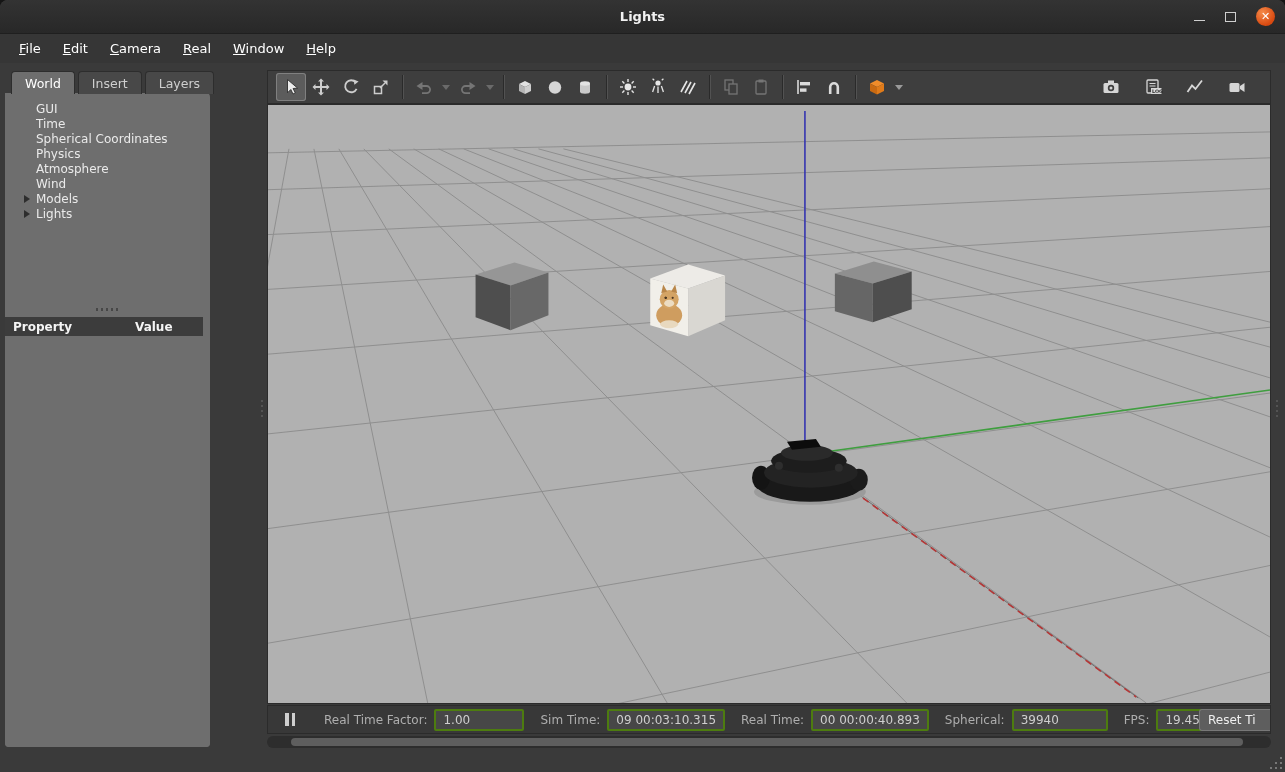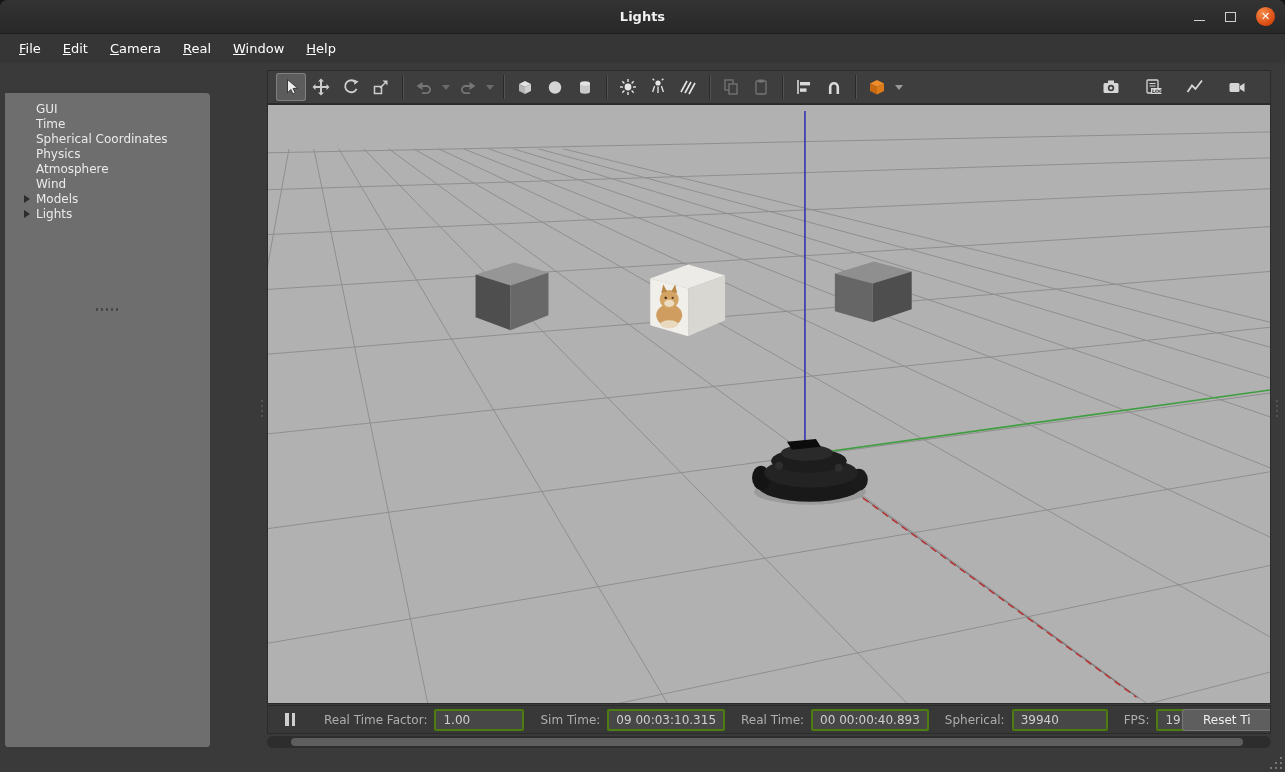--- a/index.html
+++ b/index.html
@@ -66,23 +66,23 @@
   .viewport svg{display:block;width:100%;height:100%;}
   
   .statusbar{position:absolute;left:267px;top:705px;width:1004px;height:29px;background:#383838;
     border:1px solid #2b2b2b;box-sizing:border-box;display:flex;align-items:center;
     padding-left:10px;overflow:hidden;}
   .pause-btn{width:24px;height:20px;display:flex;align-items:center;justify-content:center;gap:3px;margin-right:22px;flex:none;}
   .pause-btn i{width:3.5px;height:13px;background:#cfcfcf;display:block;}
   .sb-label{font-size:12px;color:#aeaeae;white-space:nowrap;flex:none;}
   .sb-value{background:#474747;border:2px solid #4d7c0f;border-radius:2px;color:#cfcfcf;
     font-size:12px;padding:2px 7px;margin:0 16px 0 7px;white-space:nowrap;flex:none;}
-  .reset-btn{position:absolute;right:0;top:3px;height:22px;width:88px;background:#5e5e5e;
+  .reset-btn{position:absolute;right:0;top:3px;height:22px;width:71px;background:#5e5e5e;
     border:1px solid #787878;border-right:none;border-radius:3px 0 0 3px;color:#efefef;
-    font-size:12px;display:flex;align-items:center;padding-left:20px;box-sizing:border-box;
+    font-size:12px;display:flex;align-items:center;padding-left:8px;box-sizing:border-box;
     overflow:hidden;white-space:nowrap;}
   
   .hscroll{position:absolute;left:267px;top:736px;width:1004px;height:12px;background:#2d2d2d;border-radius:6px;}
   .hscroll-thumb{position:absolute;left:24px;right:28px;top:2px;height:8px;background:#5e5e5e;border-radius:4px;}
   
   .resize-grip{position:absolute;right:3px;bottom:3px;width:14px;height:14px;}
   .resize-grip i{position:absolute;width:2px;height:2px;background:#777;display:block;}
 </style>
 </head>
 <body>
@@ -100,39 +100,48 @@
 
   <div class="menubar">
     <span class="menu-item">File</span>
     <span class="menu-item">Edit</span>
     <span class="menu-item">Camera</span>
     <span class="menu-item">Real</span>
     <span class="menu-item">Window</span>
     <span class="menu-item">Help</span>
   </div>
 
+  <div class="panel-tabs">
+    <div class="tab active">World</div>
+    <div class="tab">Insert</div>
+    <div class="tab">Layers</div>
+  </div>
 
   <div class="left-panel">
     <div class="tree">
       <div class="tree-item">GUI</div>
       <div class="tree-item">Time</div>
       <div class="tree-item">Spherical Coordinates</div>
       <div class="tree-item">Physics</div>
       <div class="tree-item">Atmosphere</div>
       <div class="tree-item">Wind</div>
       <div class="tree-item">
         <span class="tree-arrow"></span>
         <span>Models</span>
       </div>
       <div class="tree-item">
         <span class="tree-arrow"></span>
         <span>Lights</span>
       </div>
     </div>
     <div class="panel-splitter"></div>
+    <div class="prop-header">
+      <span class="prop-col1">Property</span>
+      <span>Value</span>
+    </div>
     <div class="prop-body"></div>
   </div>
 
   <div class="vgrip" style="left:260px;top:400px;">
       <i></i>
       <i></i>
       <i></i>
       <i></i>
     </div>
   <div class="vgrip" style="left:1275px;top:400px;">

